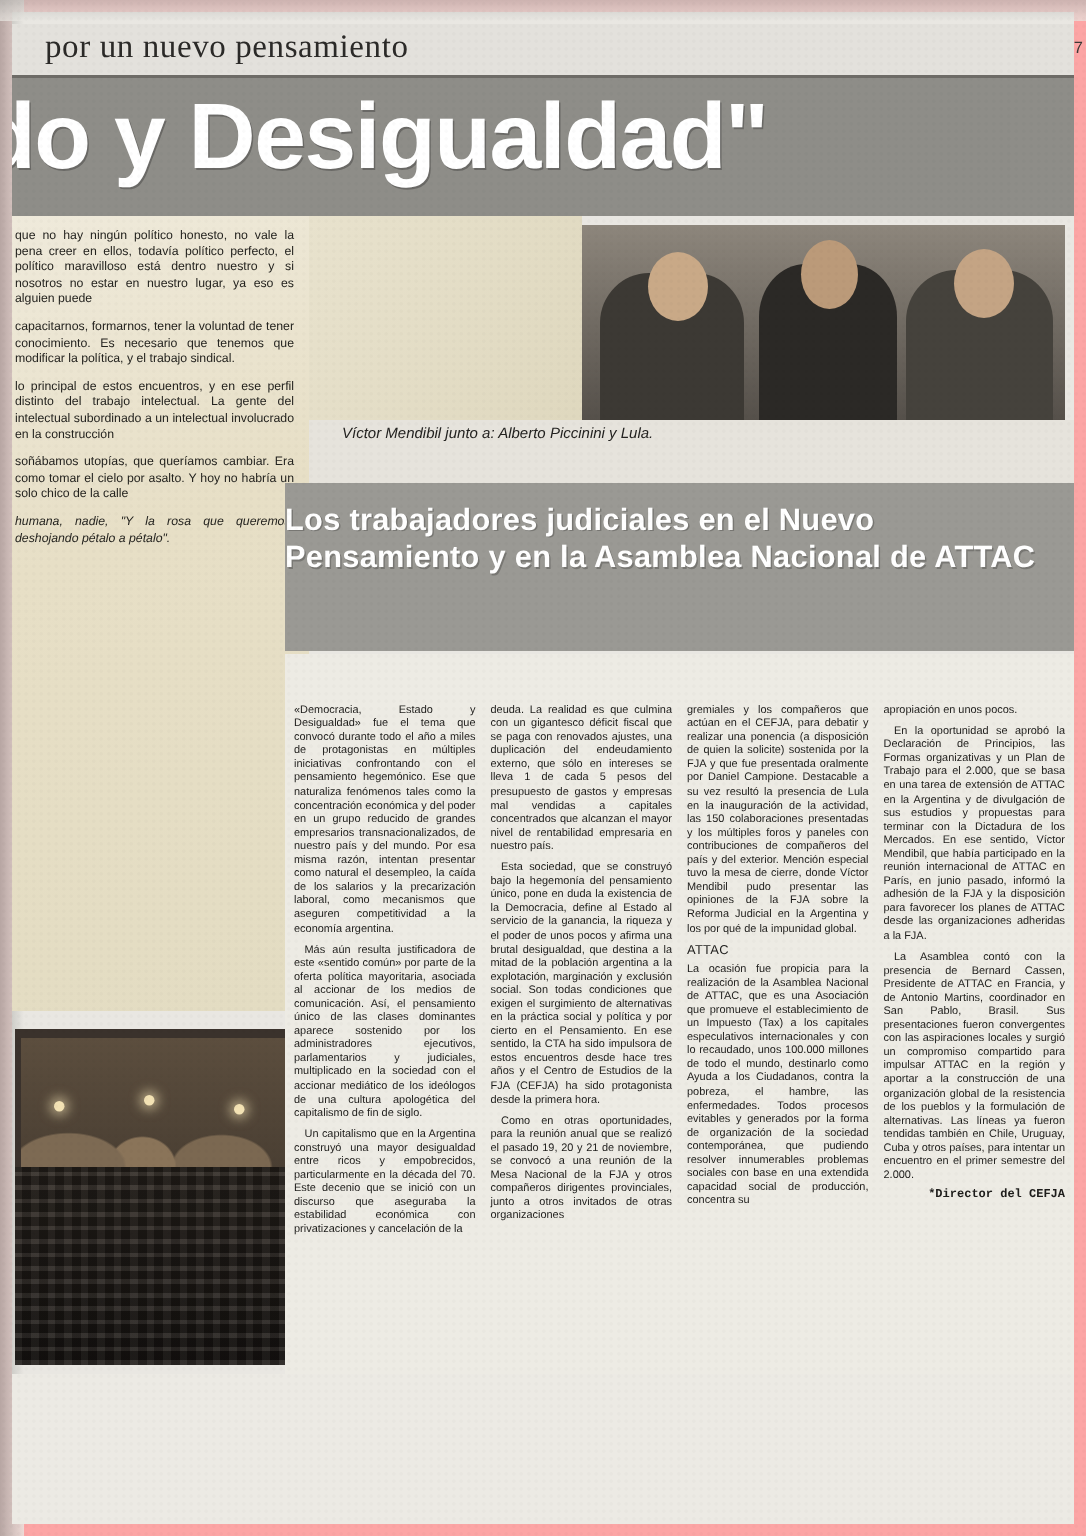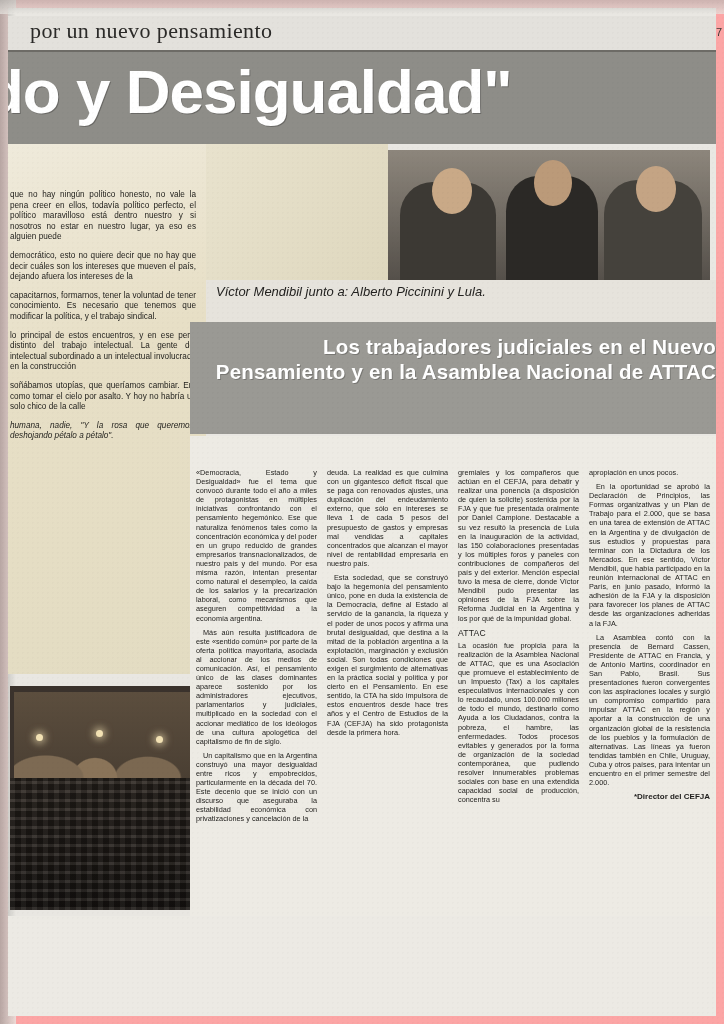--- a/index.html
+++ b/index.html
@@ -93,21 +93,20 @@
   }
   .left-col {
     position: absolute;
     left: 10px; top: 152px;
     width: 186px;
     font-family: "Liberation Sans", sans-serif;
     font-size: 8.2px;
     line-height: 10.6px;
     color: #24231f;
     text-align: justify;
-    margin-top: 38px;
   }
   .left-col p { margin: 0 0 8px 0; }
   .left-col p.ital { font-style: italic; }
 
   
   .photo-crowd {
     position: absolute;
     left: 10px; top: 686px;
     width: 184px; height: 224px;
     background: #3a322c;
@@ -147,23 +146,23 @@
   }
   .photo-men .man {
     position: absolute; bottom: 0;
     border-radius: 34% 34% 0 0;
   }
   .photo-men .head {
     position: absolute; border-radius: 50%;
   }
   .caption-photo {
     position: absolute;
-    left: 216px; top: 284px;
-    font-family: "Liberation Sans", sans-serif;
-    font-size: 13px;
+    left: 228px; top: 284px;
+    font-family: "Liberation Sans", sans-serif;
+    font-size: 10px;
     font-style: italic;
     color: #232220;
   }
 
   
   .mid-tint {
     position: absolute;
     left: 206px; top: 144px;
     width: 182px; height: 176px;
     background: linear-gradient(120deg, #e8e2cd, #ded7bd);
@@ -178,21 +177,21 @@
   
   .headline-box {
     position: absolute;
     left: 190px; top: 322px;
     width: 526px; height: 112px;
     background: #9a9994;
   }
   .headline {
     position: absolute;
     left: 0; right: 0; top: 12px;
-    text-align: right;
+    text-align: left;
     font-family: "Liberation Sans", sans-serif;
     font-weight: bold;
     font-size: 20.5px;
     line-height: 25px;
     color: #ffffff;
     letter-spacing: .2px;
     text-shadow: 1px 1px 0 rgba(0,0,0,.22);
   }
 
   
@@ -225,20 +224,21 @@
     font-size: 8.6px;
     font-weight: normal;
     letter-spacing: .2px;
   }
   .byline {
     margin-top: 12px;
     font-weight: bold;
     font-size: 8px;
     text-align: right;
     text-indent: 0;
+    font-family: Liberation Mono, monospace;
   }
 
   
   .speckle {
     position: absolute; inset: 0;
     pointer-events: none;
     background-image:
       radial-gradient(rgba(0,0,0,.035) 1px, transparent 1px);
     background-size: 5px 5px;
     opacity: .5;
@@ -275,21 +275,20 @@
     <div class="head" style="left:44px;top:18px;width:40px;height:46px;background:#c9a987;"></div>
     <div class="man" style="left:118px;width:92px;height:104px;background:#2b2926;"></div>
     <div class="head" style="left:146px;top:10px;width:38px;height:46px;background:#bb9a79;"></div>
     <div class="man" style="left:216px;width:98px;height:100px;background:#45423c;"></div>
     <div class="head" style="left:248px;top:16px;width:40px;height:46px;background:#c4a484;"></div>
   </div>
   <div class="caption-photo">Víctor Mendibil junto a: Alberto Piccinini y Lula.</div>
 
   <div class="left-col">
     <p>que no hay ningún político honesto, no vale la pena creer en ellos, todavía político perfecto, el político maravilloso está dentro nuestro y si nosotros no estar en nuestro lugar, ya eso es alguien puede</p>
-    <p>democrático, esto no quiere decir que no hay que decir cuáles son los intereses que mueven el país, dejando afuera los intereses de la</p>
     <p>capacitarnos, formarnos, tener la voluntad de tener conocimiento. Es necesario que tenemos que modificar la política, y el trabajo sindical.</p>
     <p>lo principal de estos encuentros, y en ese perfil distinto del trabajo intelectual. La gente del intelectual subordinado a un intelectual involucrado en la construcción</p>
     <p>soñábamos utopías, que queríamos cambiar. Era como tomar el cielo por asalto. Y hoy no habría un solo chico de la calle</p>
     <p class="ital">humana, nadie, "Y la rosa que queremos, deshojando pétalo a pétalo".</p>
   </div>
 
   <div class="photo-crowd">
     <div class="arches"></div>
     <div class="lamp" style="left:26px;top:48px;"></div>
     <div class="lamp" style="left:86px;top:44px;"></div>
@@ -306,20 +305,21 @@
 
     <div class="col">
       <p class="first">«Democracia, Estado y Desigualdad» fue el tema que convocó durante todo el año a miles de protagonistas en múltiples iniciativas confrontando con el pensamiento hegemónico. Ese que naturaliza fenómenos tales como la concentración económica y del poder en un grupo reducido de grandes empresarios transnacionalizados, de nuestro país y del mundo. Por esa misma razón, intentan presentar como natural el desempleo, la caída de los salarios y la precarización laboral, como mecanismos que aseguren competitividad a la economía argentina.</p>
       <p>Más aún resulta justificadora de este «sentido común» por parte de la oferta política mayoritaria, asociada al accionar de los medios de comunicación. Así, el pensamiento único de las clases dominantes aparece sostenido por los administradores ejecutivos, parlamentarios y judiciales, multiplicado en la sociedad con el accionar mediático de los ideólogos de una cultura apologética del capitalismo de fin de siglo.</p>
       <p>Un capitalismo que en la Argentina construyó una mayor desigualdad entre ricos y empobrecidos, particularmente en la década del 70. Este decenio que se inició con un discurso que aseguraba la estabilidad económica con privatizaciones y cancelación de la</p>
     </div>
 
     <div class="col">
       <p class="first">deuda. La realidad es que culmina con un gigantesco déficit fiscal que se paga con renovados ajustes, una duplicación del endeudamiento externo, que sólo en intereses se lleva 1 de cada 5 pesos del presupuesto de gastos y empresas mal vendidas a capitales concentrados que alcanzan el mayor nivel de rentabilidad empresaria en nuestro país.</p>
       <p>Esta sociedad, que se construyó bajo la hegemonía del pensamiento único, pone en duda la existencia de la Democracia, define al Estado al servicio de la ganancia, la riqueza y el poder de unos pocos y afirma una brutal desigualdad, que destina a la mitad de la población argentina a la explotación, marginación y exclusión social. Son todas condiciones que exigen el surgimiento de alternativas en la práctica social y política y por cierto en el Pensamiento. En ese sentido, la CTA ha sido impulsora de estos encuentros desde hace tres años y el Centro de Estudios de la FJA (CEFJA) ha sido protagonista desde la primera hora.</p>
+      <p>Como en otras oportunidades, para la reunión anual que se realizó el pasado 19, 20 y 21 de noviembre, se convocó a una reunión de la Mesa Nacional de la FJA y otros compañeros dirigentes provinciales, junto a otros invitados de otras organizaciones</p>
     </div>
 
     <div class="col">
       <p class="first">gremiales y los compañeros que actúan en el CEFJA, para debatir y realizar una ponencia (a disposición de quien la solicite) sostenida por la FJA y que fue presentada oralmente por Daniel Campione. Destacable a su vez resultó la presencia de Lula en la inauguración de la actividad, las 150 colaboraciones presentadas y los múltiples foros y paneles con contribuciones de compañeros del país y del exterior. Mención especial tuvo la mesa de cierre, donde Víctor Mendibil pudo presentar las opiniones de la FJA sobre la Reforma Judicial en la Argentina y los por qué de la impunidad global.</p>
       <h4>ATTAC</h4>
       <p class="first">La ocasión fue propicia para la realización de la Asamblea Nacional de ATTAC, que es una Asociación que promueve el establecimiento de un Impuesto (Tax) a los capitales especulativos internacionales y con lo recaudado, unos 100.000 millones de todo el mundo, destinarlo como Ayuda a los Ciudadanos, contra la pobreza, el hambre, las enfermedades. Todos procesos evitables y generados por la forma de organización de la sociedad contemporánea, que pudiendo resolver innumerables problemas sociales con base en una extendida capacidad social de producción, concentra su</p>
     </div>
 
     <div class="col">
       <p class="first">apropiación en unos pocos.</p>

